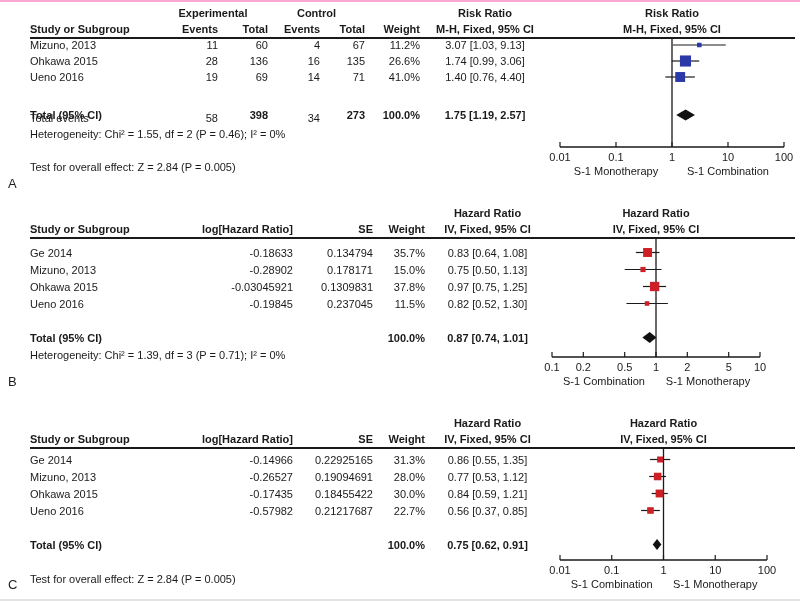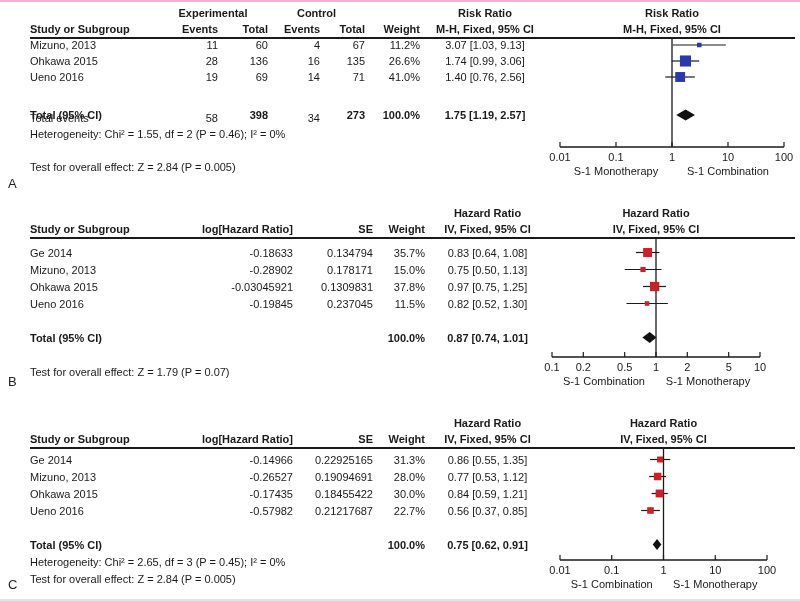--- a/index.html
+++ b/index.html
@@ -65,21 +65,21 @@
         <span class="cell ar">26.6%</span>
         <span class="cell ac">1.74 [0.99, 3.06]</span>
       </div>
       <div class="trow cols-a" style="top: 64px; height: 16px;">
         <span class="cell al">Ueno 2016</span>
         <span class="cell ar">19</span>
         <span class="cell ar">69</span>
         <span class="cell ar">14</span>
         <span class="cell ar">71</span>
         <span class="cell ar">41.0%</span>
-        <span class="cell ac">1.40 [0.76, 2.56]</span>
+        <span class="cell ac">1.40 [0.76, 4.40]</span>
       </div>
       <div class="trow cols-a" style="top: 102px; height: 16px;">
         <span class="cell al bold">Total (95% CI)</span>
         <span class="cell ar bold"></span>
         <span class="cell ar bold">398</span>
         <span class="cell ar bold"></span>
         <span class="cell ar bold">273</span>
         <span class="cell ar bold">100.0%</span>
         <span class="cell ac bold">1.75 [1.19, 2.57]</span>
       </div>
@@ -164,21 +164,21 @@
         <span class="cell ar">11.5%</span>
         <span class="cell ac">0.82 [0.52, 1.30]</span>
       </div>
       <div class="trow cols-b" style="top: 124px; height: 17px;">
         <span class="cell al bold">Total (95% CI)</span>
         <span class="cell ar bold"></span>
         <span class="cell ar bold"></span>
         <span class="cell ar bold">100.0%</span>
         <span class="cell ac bold">0.87 [0.74, 1.01]</span>
       </div>
-      <div class="footrow" style="top: 158px; height: 17px;">Test for overall effect: Z = 1.79 (P = 0.07)</div>
+      <div class="footrow" style="top: 141px; height: 17px;">Heterogeneity: Chi² = 1.39, df = 3 (P = 0.71); I² = 0%</div>
       <svg class="plot" width="255" height="198">
         <text x="111" y="12" text-anchor="middle" class="b">Hazard Ratio</text>
         <text x="111" y="28" text-anchor="middle" class="b">IV, Fixed, 95% CI</text>
         <line x1="111" y1="32" x2="111" y2="152" stroke="#1a1a1a" stroke-width="1.3"></line>
         <line x1="90.84271729432427" y1="47.5" x2="114.47607057064276" y2="47.5" stroke="#1a1a1a" stroke-width="1.2"></line>
         <rect x="98.12112160711169" y="43.037" width="8.926" height="8.926" fill="#cc2026"></rect>
         <line x1="79.69288045094595" y1="64.5" x2="116.52015812227565" y2="64.5" stroke="#1a1a1a" stroke-width="1.2"></line>
         <rect x="95.40637139273682" y="61.9" width="5.199999999999999" height="5.199999999999999" fill="#cc2026"></rect>
         <line x1="98.00637139273681" y1="81.5" x2="121.07864135283788" y2="81.5" stroke="#1a1a1a" stroke-width="1.2"></line>
         <rect x="104.97226036368947" y="76.848" width="9.303999999999998" height="9.303999999999998" fill="#cc2026"></rect>
@@ -248,21 +248,20 @@
         <span class="cell ar">22.7%</span>
         <span class="cell ac">0.56 [0.37, 0.85]</span>
       </div>
       <div class="trow cols-b" style="top: 131px; height: 17px;">
         <span class="cell al bold">Total (95% CI)</span>
         <span class="cell ar bold"></span>
         <span class="cell ar bold"></span>
         <span class="cell ar bold">100.0%</span>
         <span class="cell ac bold">0.75 [0.62, 0.91]</span>
       </div>
-      <div class="footrow" style="top: 148px; height: 17px;">Heterogeneity: Chi² = 2.65, df = 3 (P = 0.45); I² = 0%</div>
       <div class="footrow" style="top: 165px; height: 17px;">Test for overall effect: Z = 2.84 (P = 0.005)</div>
       <svg class="plot" width="255" height="198">
         <text x="118.5" y="22" text-anchor="middle" class="b">Hazard Ratio</text>
         <text x="118.5" y="38" text-anchor="middle" class="b">IV, Fixed, 95% CI</text>
         <line x1="118.5" y1="42" x2="118.5" y2="155" stroke="#1a1a1a" stroke-width="1.3"></line>
         <line x1="105.06376918132712" y1="54.5" x2="125.24477251961656" y2="54.5" stroke="#1a1a1a" stroke-width="1.2"></line>
         <rect x="112.11429485185464" y="51.504" width="5.991999999999999" height="5.991999999999999" fill="#cc2026"></rect>
         <line x1="104.23127625184084" y1="71.5" x2="121.04703267318189" y2="71.5" stroke="#1a1a1a" stroke-width="1.2"></line>
         <rect x="108.85589502767594" y="67.73" width="7.54" height="7.54" fill="#cc2026"></rect>
         <line x1="106.64159160248096" y1="88.5" x2="122.78414291387631" y2="88.5" stroke="#1a1a1a" stroke-width="1.2"></line>

